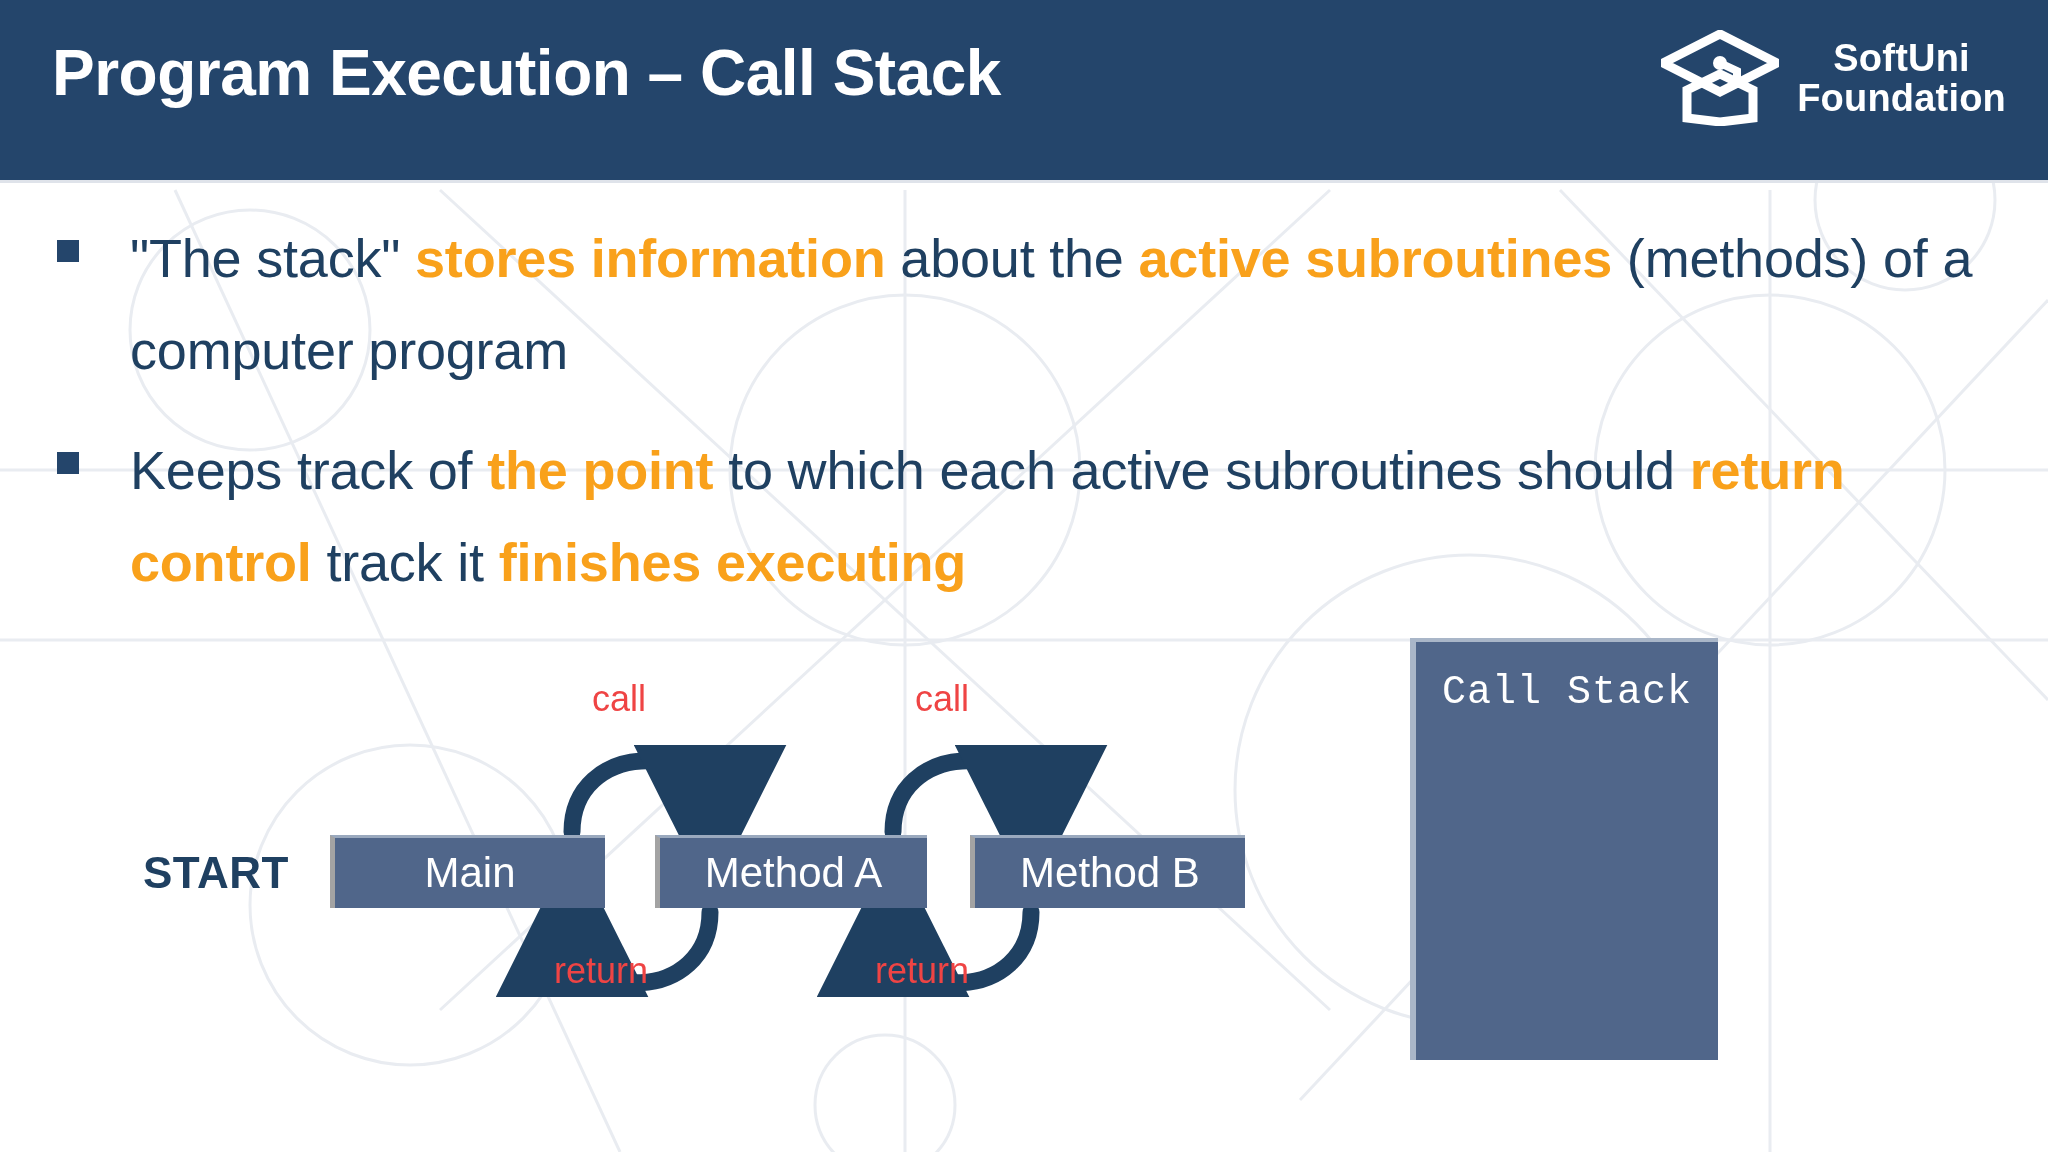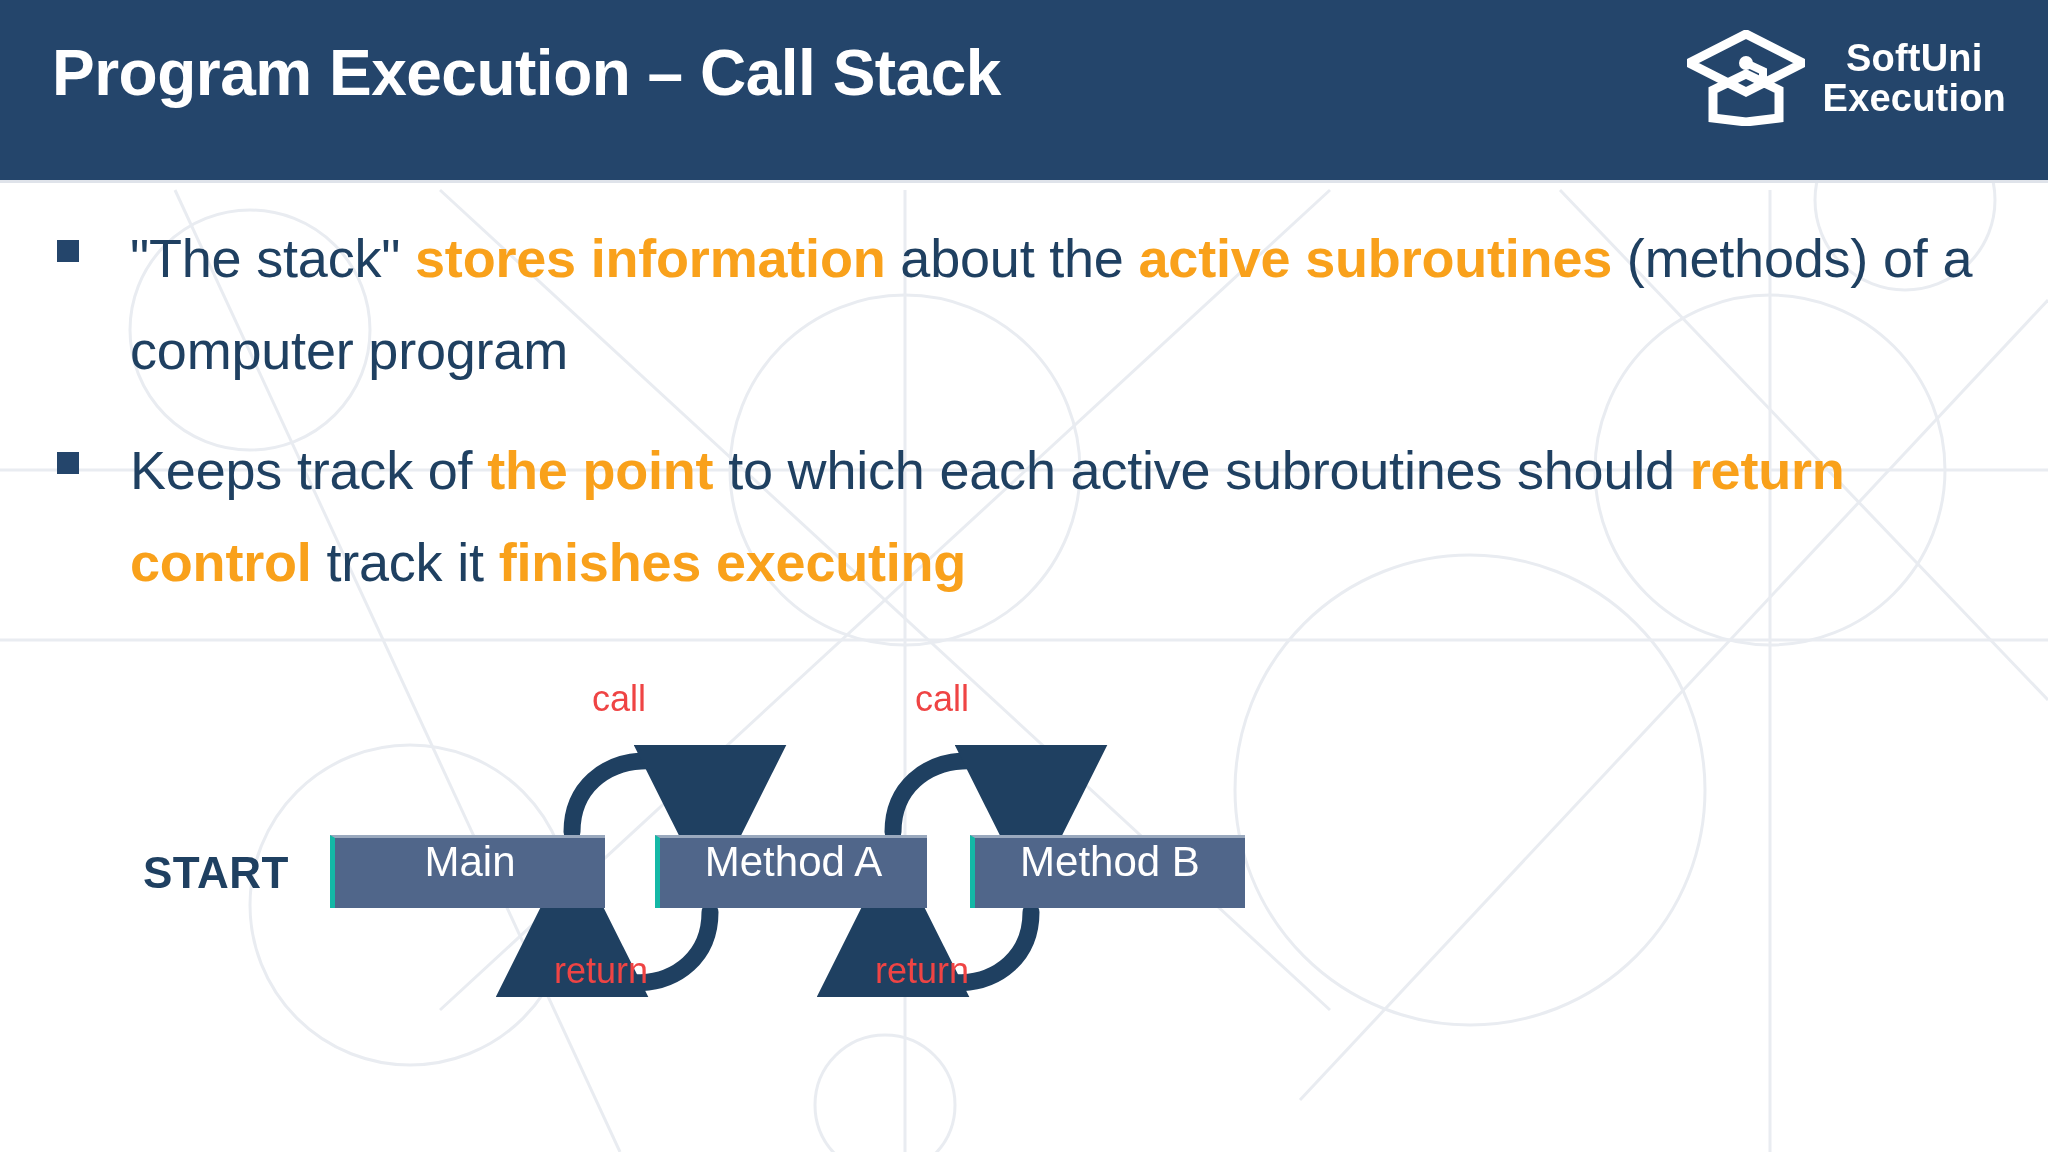--- a/index.html
+++ b/index.html
@@ -117,27 +117,27 @@
     font-size: 44px;
     font-weight: bold;
     color: #1f4061;
     letter-spacing: 0.5px;
   }
   .mbox {
     position: absolute;
     top: 215px;
     height: 73px;
     background: #50668a;
-    border-left: 5px solid #14b8a6;
+    border-left: 5px solid #a3a3a3;
     border-top: 3px solid #9aa9be;
     box-sizing: border-box;
     color: #ffffff;
     font-size: 42px;
     display: flex;
-    align-items: flex-start;
+    align-items: center;
     justify-content: center;
   }
   #mbox-main   { left: 330px; width: 275px; }
   #mbox-a      { left: 655px; width: 272px; }
   #mbox-b      { left: 970px; width: 275px; }
 
   .arrow-label {
     position: absolute;
     font-size: 36px;
     color: #ef4444;
@@ -210,21 +210,21 @@
 
     <div id="logo">
       <svg id="logo-cap" width="118" height="96" viewBox="0 0 118 96" xmlns="http://www.w3.org/2000/svg">
         <polygon points="59,4 116,33 59,62 2,33" fill="none" stroke="#ffffff" stroke-width="9"></polygon>
         <polygon points="59,44 92,60 92,88 59,92 26,88 26,60" fill="none" stroke="#ffffff" stroke-width="9"></polygon>
         <path d="M59,33 L76,41 L76,58" fill="none" stroke="#ffffff" stroke-width="8"></path>
         <circle cx="59" cy="33" r="7" fill="#ffffff"></circle>
       </svg>
       <div id="logo-text">
         <div>SoftUni</div>
-        <div>Execution</div>
+        <div>Foundation</div>
       </div>
     </div>
   </div>
 
   <div id="bullets">
 
     <div class="bullet-row">
       <span class="bullet-marker"></span>
       <span class="bullet-text">
         <span>"The stack" </span><span class="hl">stores information</span><span> about the </span><span class="hl">active subroutines</span><span> (methods) of a computer program</span>
@@ -273,14 +273,17 @@
     </div>
     <div class="mbox" id="mbox-b">
       <span>Method B</span>
     </div>
     <div class="mbox" id="mbox-a">
       <span>Method A</span>
     </div>
 
   </div>
 
+  <div id="call-stack-panel">
+    <div id="call-stack-title">Call Stack</div>
+  </div>
 
 </div>
 
 </body></html>

